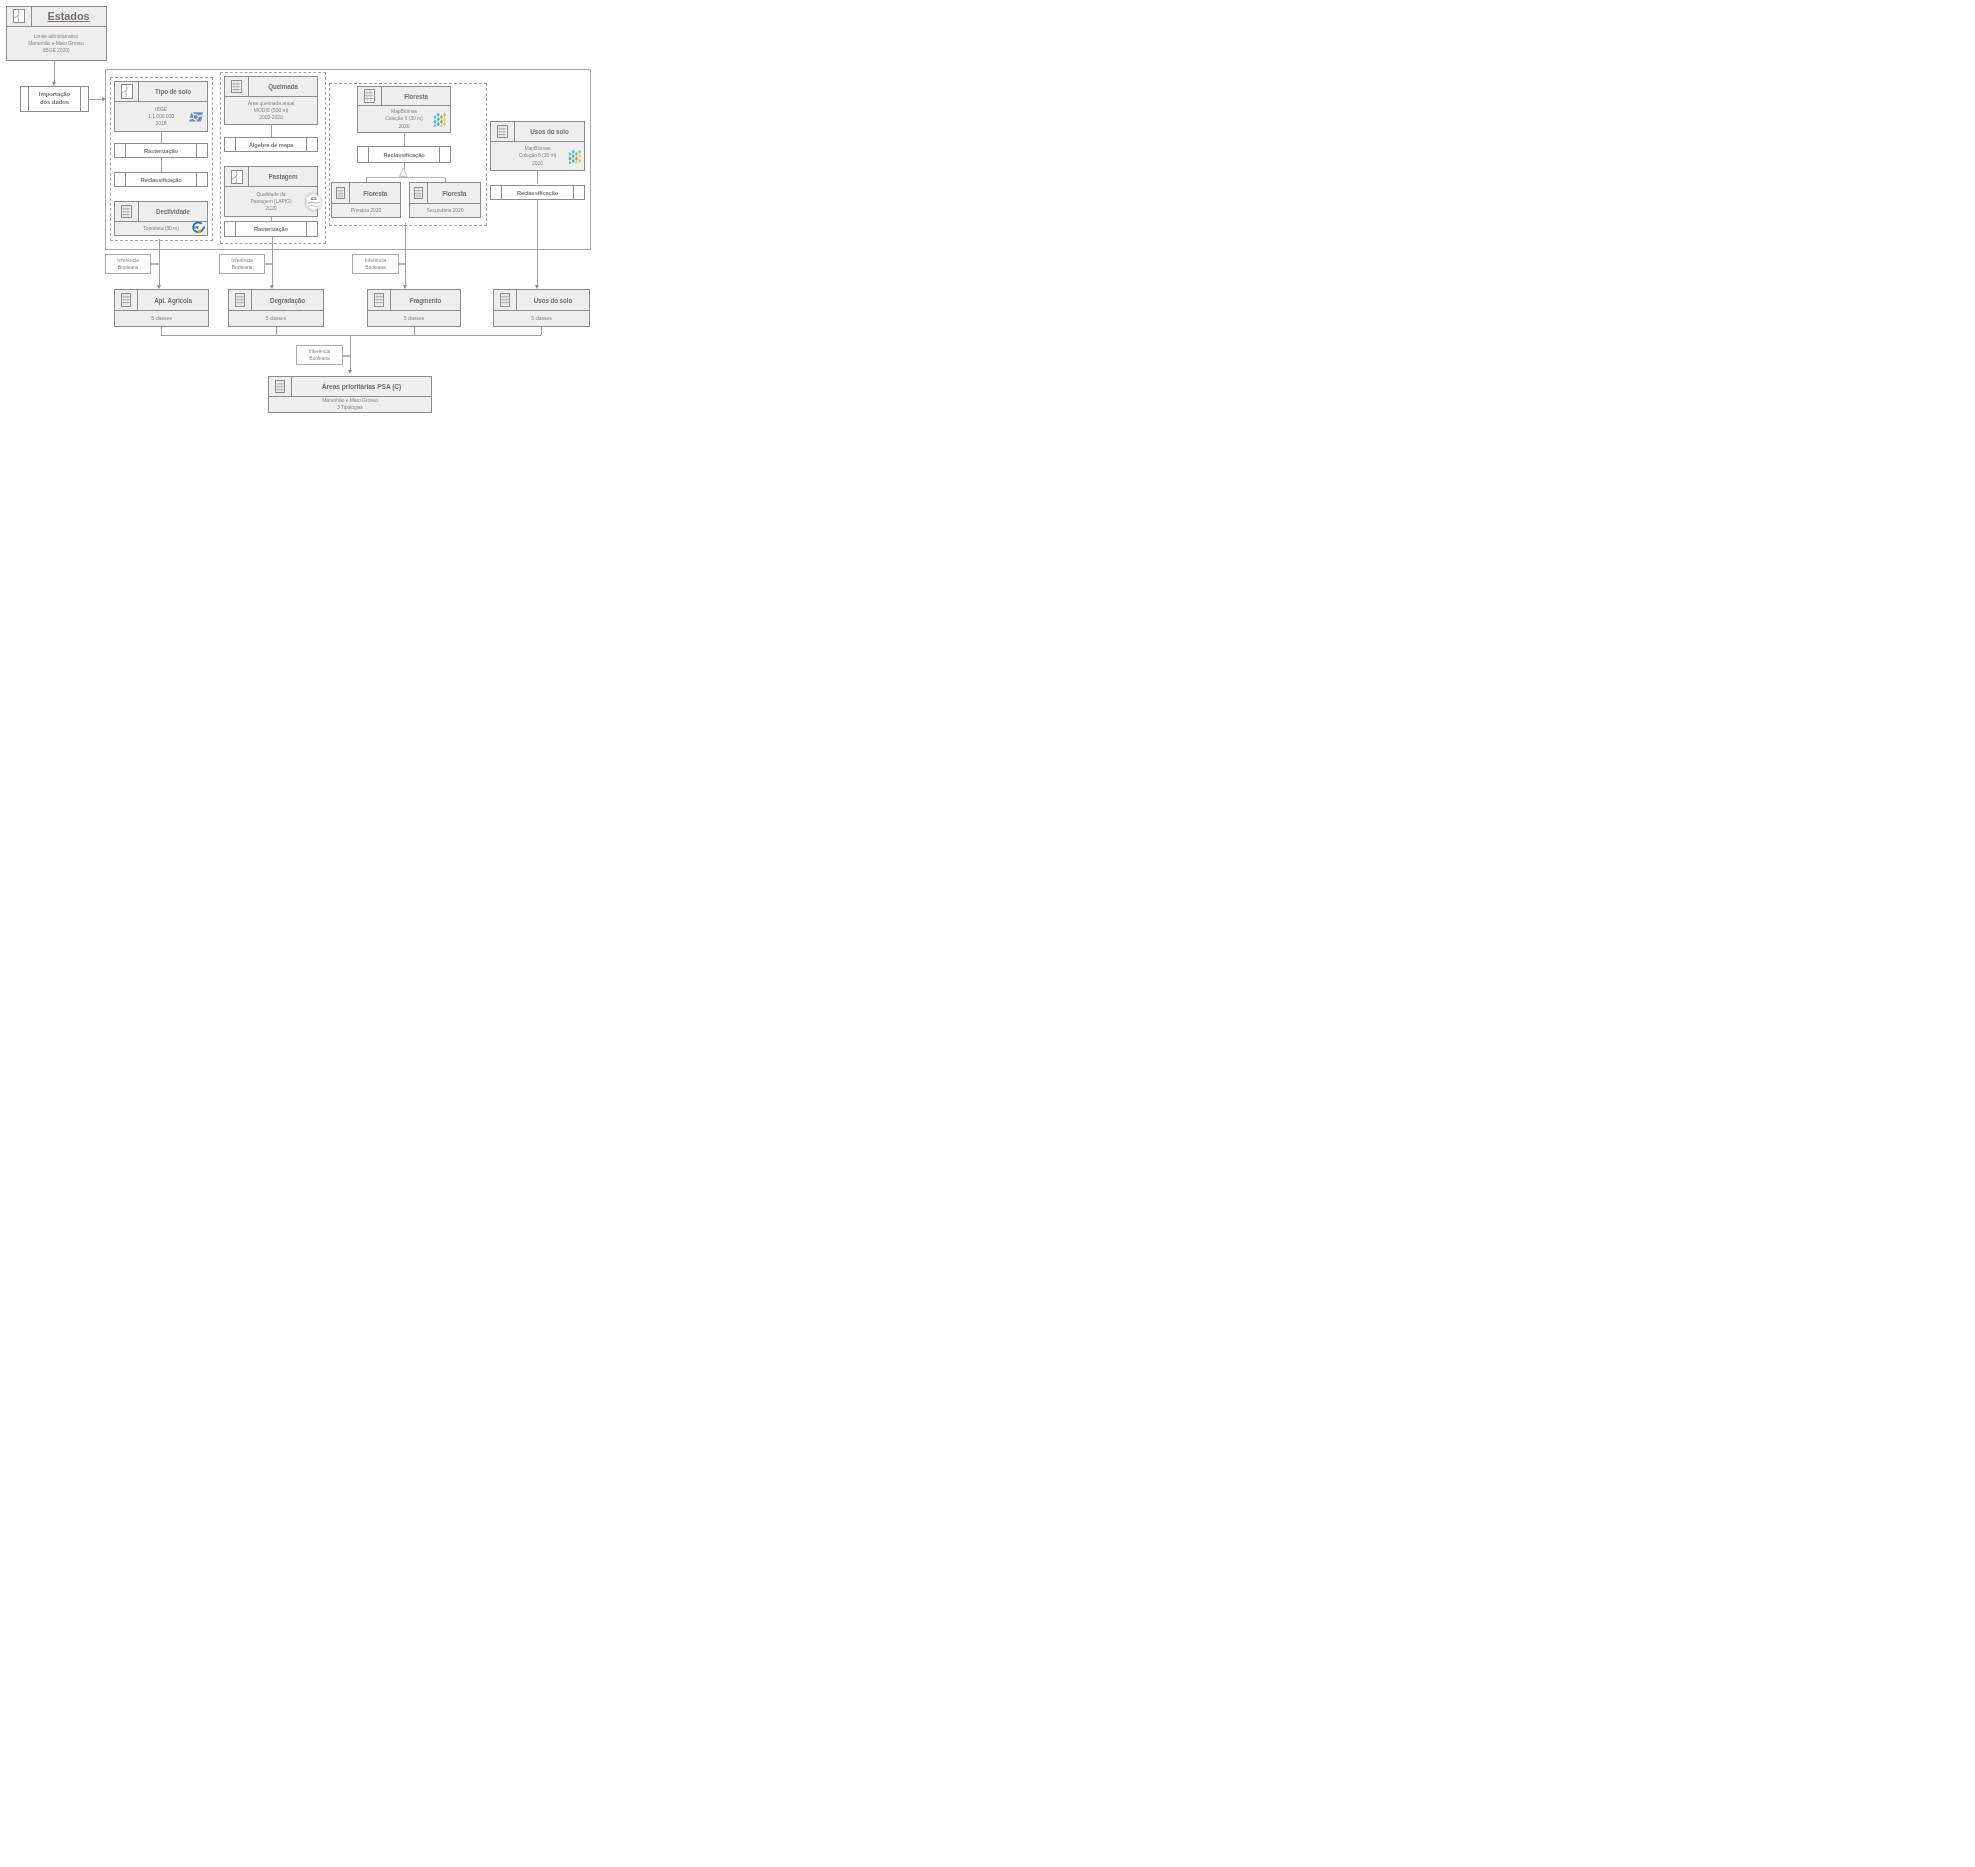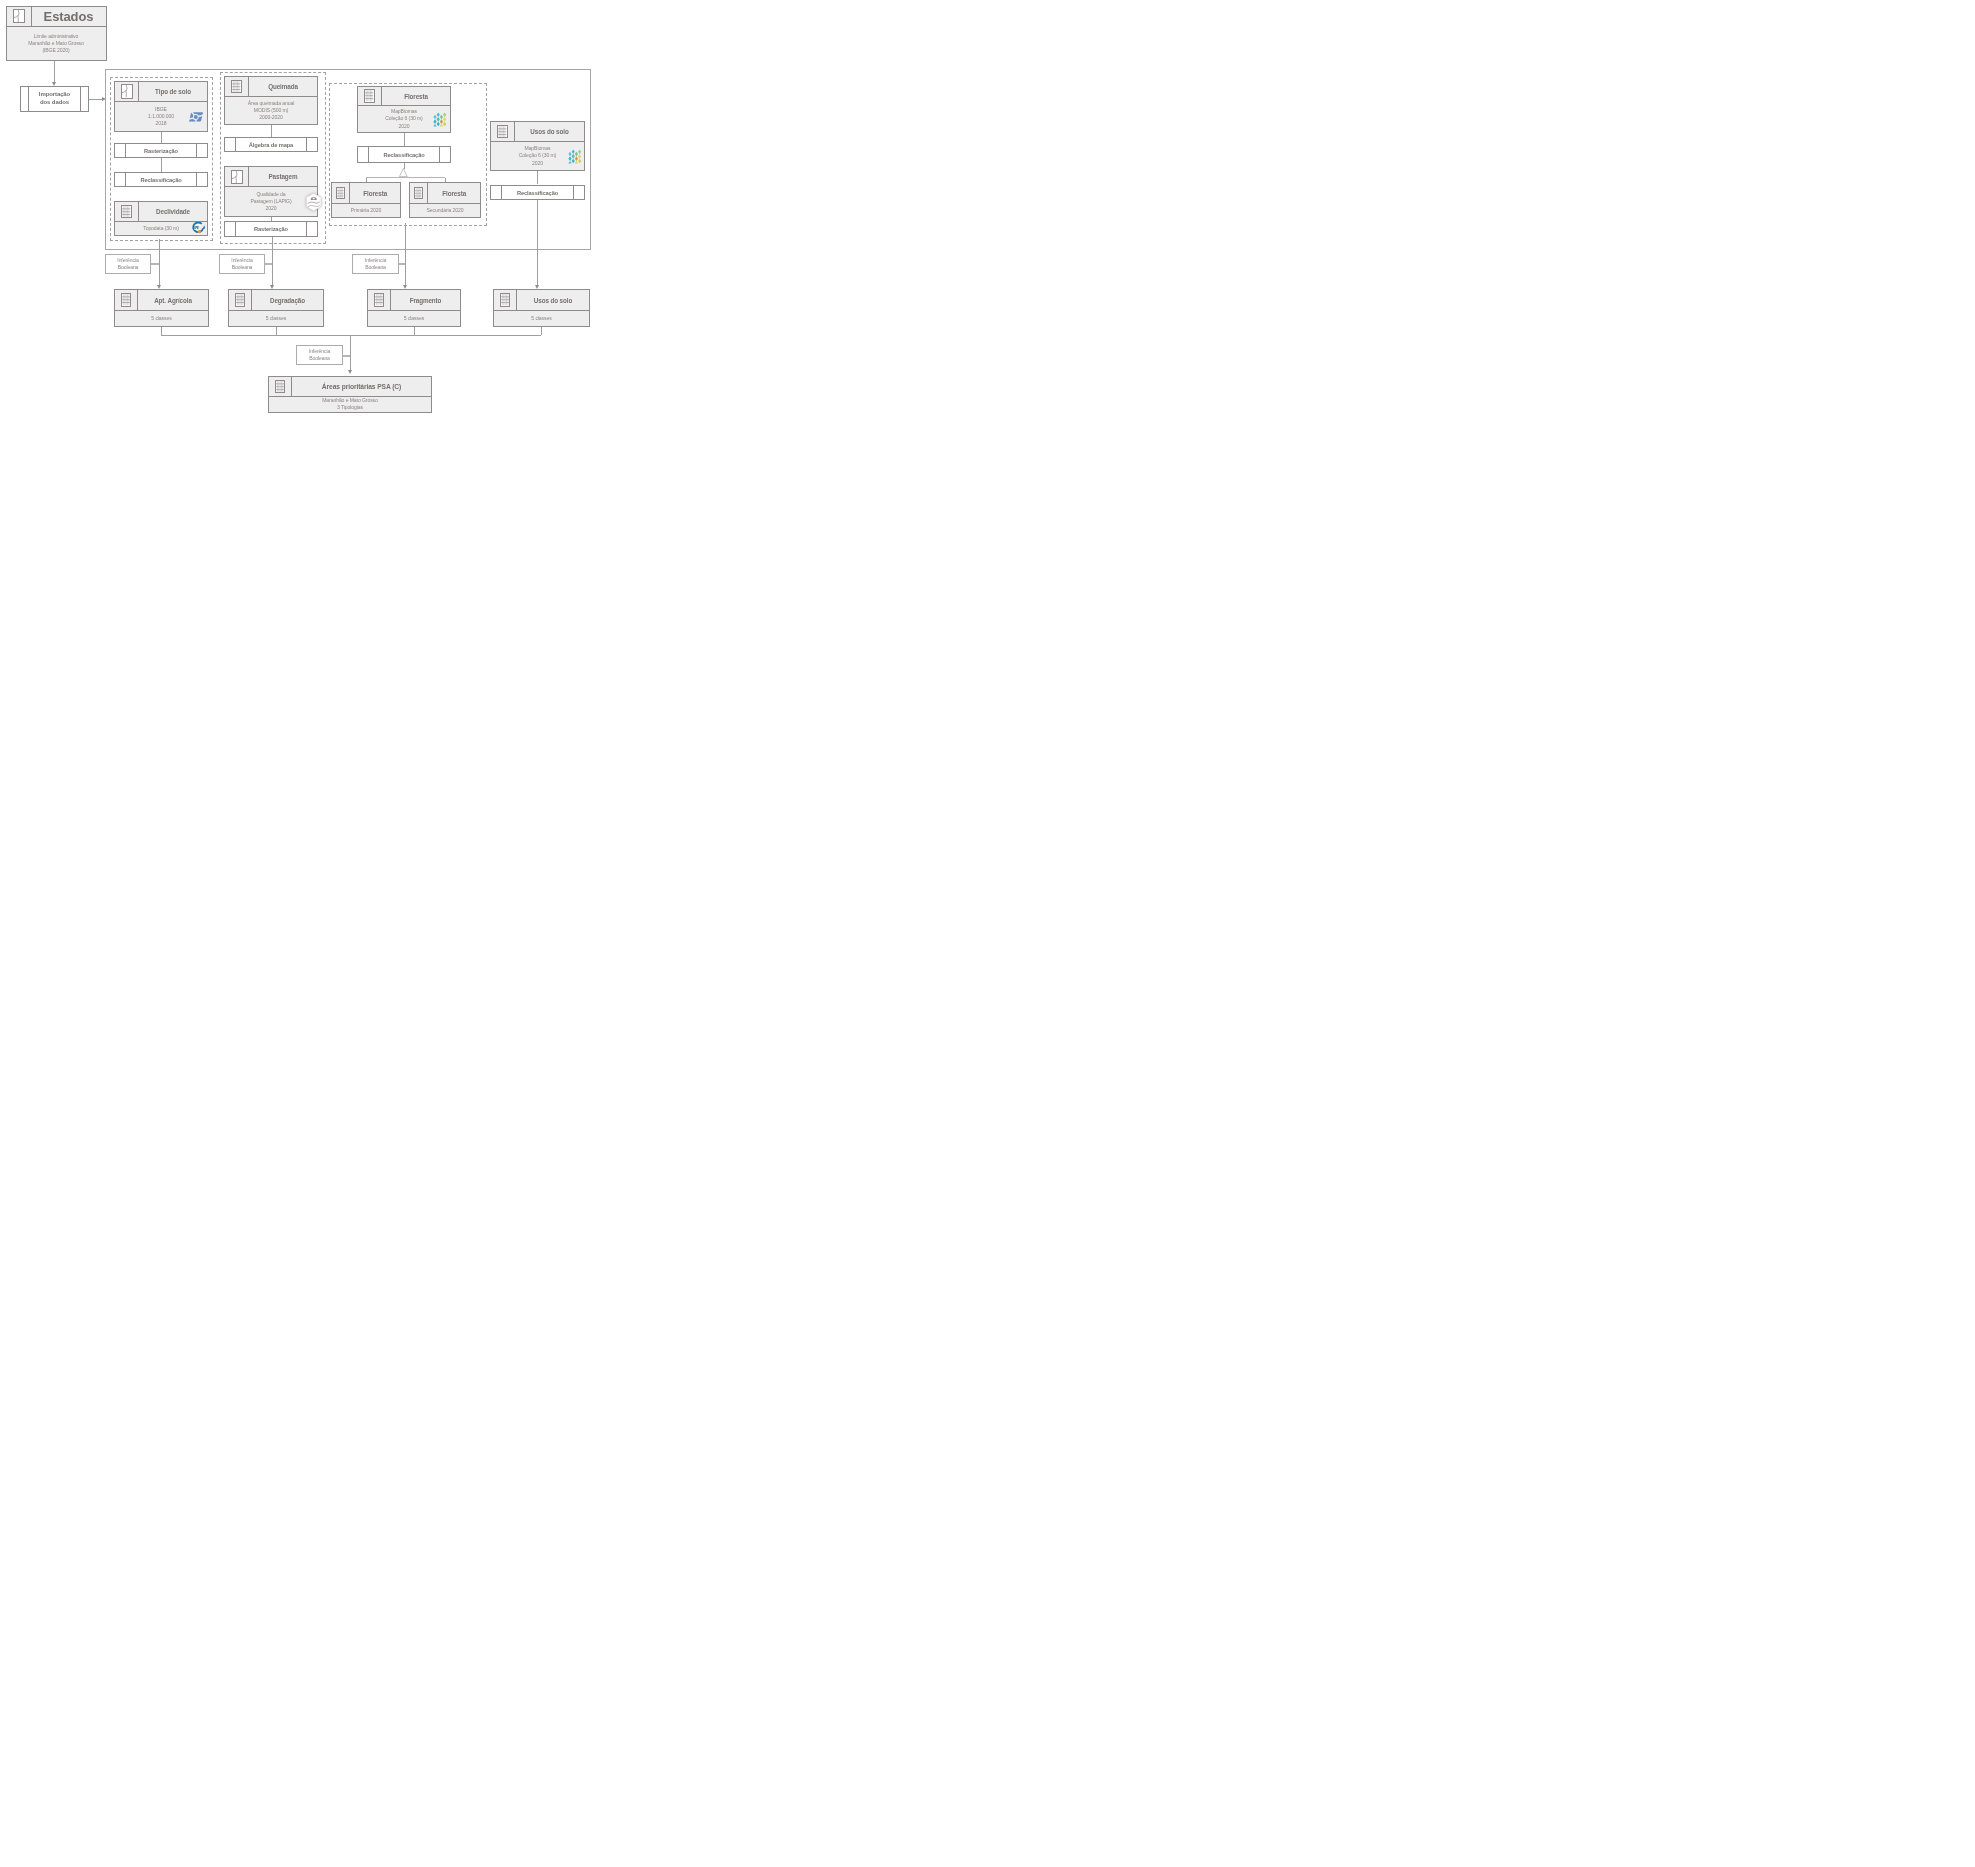--- a/index.html
+++ b/index.html
@@ -8,21 +8,21 @@
     font-family:"Liberation Sans","DejaVu Sans",sans-serif;
   }
   
   .container{position:absolute;border:0.6px solid #a9a6a6;background:transparent;}
   .group{position:absolute;border:0.8px dashed #a3a3a3;background:transparent;}
   
   .databox{position:absolute;background:#efeeee;border:0.6px solid #8f8b8b;display:flex;flex-direction:column;box-sizing:border-box;}
   .hdr{display:flex;align-items:stretch;border-bottom:0.6px solid #8f8b8b;flex:0 0 auto;}
   .iconcell{display:flex;align-items:center;justify-content:center;border-right:0.6px solid #8f8b8b;flex:0 0 auto;}
   .title{flex:1;display:flex;align-items:center;justify-content:center;font-weight:bold;color:#756f6f;font-size:6.3px;letter-spacing:-0.1px;text-align:center;}
-  .title.big{font-size:13px;}
+  .title.big{font-size:11px;text-decoration:underline;}
   .body{flex:1;display:flex;align-items:center;justify-content:center;text-align:center;color:#8b8585;font-size:5.1px;line-height:1.38;white-space:pre-line;position:relative;letter-spacing:-0.1px;}
   
   .proc{position:absolute;background:#ffffff;border:0.6px solid #8f8b8b;display:flex;align-items:center;justify-content:center;box-sizing:border-box;color:#756f6f;font-weight:bold;font-size:5.7px;letter-spacing:-0.1px;text-align:center;white-space:pre-line;}
   .proc::before,.proc::after{content:"";position:absolute;top:0;bottom:0;width:0;border-left:0.6px solid #8f8b8b;}
   .proc::before{left:11%;}
   .proc::after{right:11%;}
   .proc.strong{border-width:0.9px;font-size:6px;line-height:1.3;}
   
   .infbox{position:absolute;background:#ffffff;border:1px solid #aeabab;display:flex;align-items:center;justify-content:center;box-sizing:border-box;color:#8b8585;font-size:5.1px;line-height:1.45;text-align:center;white-space:pre-line;letter-spacing:-0.1px;}
   

